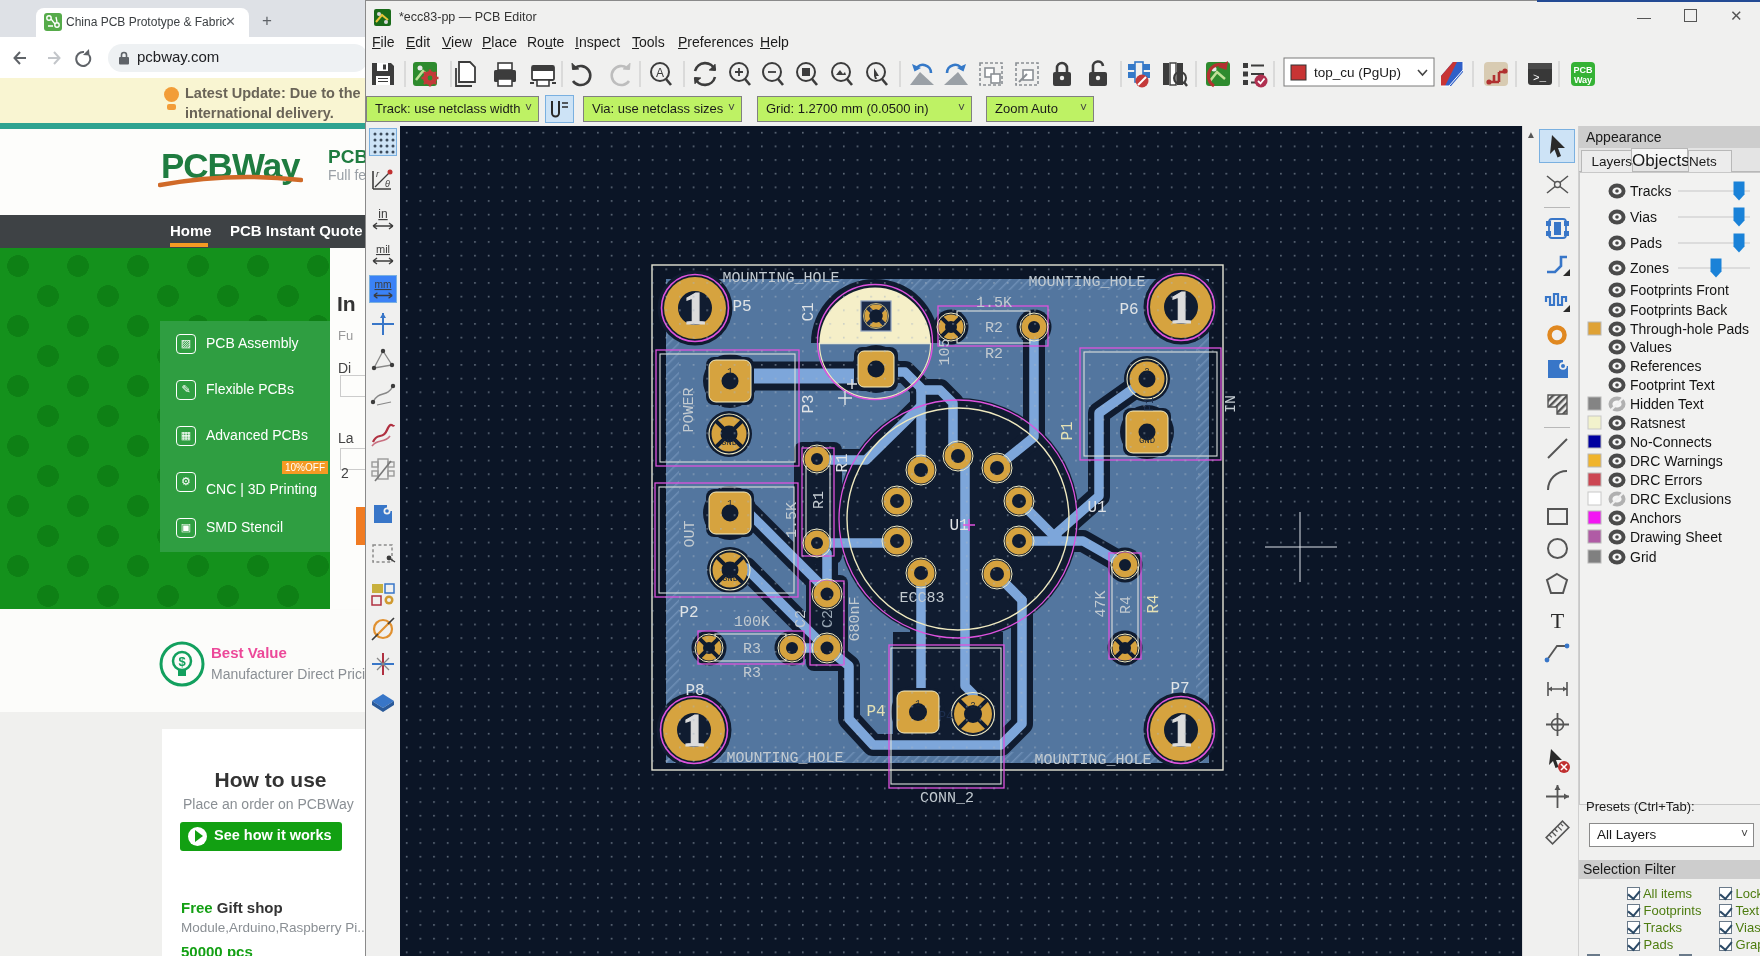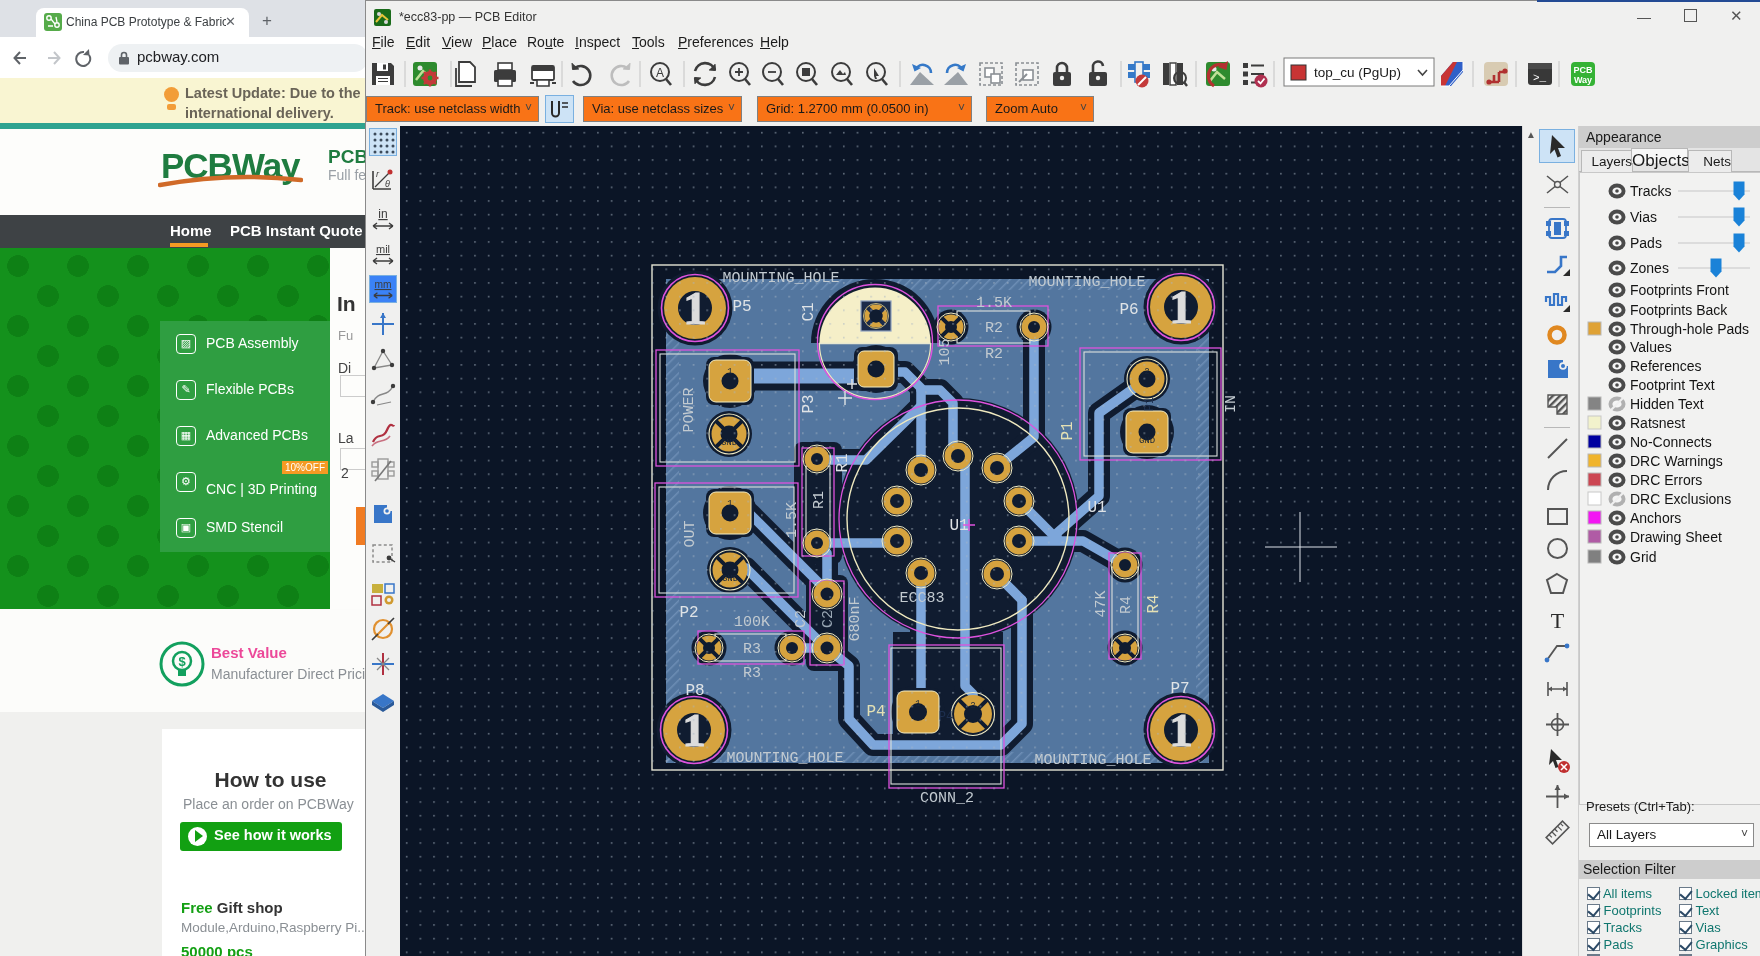--- a/index.html
+++ b/index.html
@@ -27,31 +27,31 @@
 #lowsec{position:absolute;left:0;top:712px;width:368px;height:244px;background:#f0f0ee;}
 #card{position:absolute;left:162px;top:729px;width:206px;height:227px;background:#fff;}
 
 #kicad{position:absolute;left:365px;top:0;width:1395px;height:956px;background:#f0f0ef;border-left:1px solid #8a8a8a;border-top:1px solid #8a8a8a;box-sizing:border-box;}
 #bluecorner{position:absolute;left:1537px;top:0;width:223px;height:7px;background:#234a94;}
 #ktitle{position:absolute;left:366px;top:2px;width:1394px;height:28px;background:#f0f0ef;}
 #kmenu{position:absolute;left:366px;top:30px;width:1394px;height:25px;background:#f0f0ef;font-size:14px;color:#1c1c1c;}
 #kmenu span{position:absolute;top:4px;}
 #ktools1{position:absolute;left:366px;top:55px;width:1394px;height:38px;background:#f0f0ef;}
 #ktools2{position:absolute;left:366px;top:93px;width:1394px;height:33px;background:#f0f0ef;}
-.combo{position:absolute;top:96px;height:26px;background:#f97316;border:1px solid #808080;box-sizing:border-box;font-size:13px;color:#1a1a1a;}
+.combo{position:absolute;top:96px;height:26px;background:#bef264;border:1px solid #808080;box-sizing:border-box;font-size:13px;color:#1a1a1a;}
 .combo .tx{position:absolute;left:8px;top:4px;white-space:nowrap;}
 .combo .chev{position:absolute;right:6px;top:4px;color:#444;font-size:12px;}
 #lefttools{position:absolute;left:366px;top:126px;width:34px;height:830px;background:#f0f0ef;}
 #kcanvas{position:absolute;left:400px;top:126px;width:1122px;height:830px;background:#0b1526;}
 #vscroll{position:absolute;left:1522px;top:126px;width:15px;height:830px;background:#f0f0ef;border-left:1px solid #dcdcdc;}
 #righttools{position:absolute;left:1537px;top:126px;width:41px;height:830px;background:#f0f0ef;}
 #apanel{position:absolute;left:1578px;top:126px;width:182px;height:830px;background:#f0f0ef;border-left:1px solid #d0d0d0;}
 .ltool{position:absolute;left:3px;width:28px;height:28px;}
 .rtool{position:absolute;left:6px;width:29px;height:29px;}
-.chkrow{font-size:13px;color:#0f766e;white-space:nowrap;}
+.chkrow{font-size:13px;color:#4d7c0f;white-space:nowrap;margin-left:40px;}
 .chk{display:inline-block;width:13px;height:13px;border:1px solid #6a7a8a;background:#fff;vertical-align:-2px;box-sizing:border-box;position:relative;}
 .chk:after{content:"";position:absolute;left:2px;top:0px;width:6px;height:9px;border:solid #2c4a66;border-width:0 2px 2px 0;transform:rotate(40deg);transform-origin:center;}
 </style>
 </head>
 <body>
 <div id="root">
 
 <div id="browser">
  <div id="tabbar"></div>
  <div id="tab"></div>
@@ -966,21 +966,21 @@
           <path d="M7 10 v4 M11 10 v6 M15 10 v4 M19 10 v6 M23 10 v4" stroke="#555" stroke-width="1.2"></path>
         </g>
       </svg>
 </div>
 <div id="apanel">
  <div class="abs" style="left:0;top:0;width:182px;height:22px;background:#cdcdcd"></div>
  <div class="abs" style="left:7px;top:3px;font-size:14px;color:#1a1a1a">Appearance</div>
  <div class="abs" style="left:0;top:22px;width:182px;height:24px;background:#e4e4e4;border-bottom:1px solid #b8b8b8;box-sizing:border-box"></div>
  <div class="abs" style="left:2px;top:24px;width:50px;height:22px;background:#ececec;border:1px solid #b8b8b8;border-bottom:none;font-size:13.5px;color:#1a1a1a;text-align:right;line-height:22px">Layers</div>
  <div class="abs" style="left:52px;top:22px;width:57px;height:15px;background:#f7f7f7;border:1px solid #b8b8b8;border-bottom:none;font-size:17px;color:#1a1a1a;text-align:center;line-height:24px;box-sizing:border-box">Objects</div>
- <div class="abs" style="left:109px;top:24px;width:44px;height:22px;background:#ececec;border:1px solid #b8b8b8;border-bottom:none;font-size:13.5px;color:#1a1a1a;text-align:right;line-height:22px;box-sizing:border-box">Nets</div>
+ <div class="abs" style="left:109px;top:24px;width:44px;height:22px;background:#ececec;border:1px solid #b8b8b8;border-bottom:none;font-size:13.5px;color:#1a1a1a;text-align:left;line-height:22px;box-sizing:border-box">Nets</div>
  <div class="abs" style="left:0;top:46px;width:182px;height:633px;background:#f2f2f1;border:1px solid #c8c8c8;box-sizing:border-box"></div>
  <div class="abs" style="left:7px;top:673px;font-size:13px;color:#1a1a1a">Presets (Ctrl+Tab):</div>
  <div class="abs" style="left:10px;top:697px;width:165px;height:24px;background:#fff;border:1px solid #8a8a8a;box-sizing:border-box;font-size:13.5px;color:#1a1a1a">
         <span style="position:absolute;left:7px;top:3px">All Layers</span>
         <span style="position:absolute;right:5px;top:3px;color:#444;font-size:12px">˅</span>
       </div>
  <div class="abs" style="left:0;top:734px;width:182px;height:19px;background:#cdcdcd"></div>
  <div class="abs" style="left:4px;top:735px;font-size:14px;color:#1a1a1a">Selection Filter</div>
  <div class="chkrow abs" style="left:8px;top:760px"><span class="chk"></span> All items</div>
  <div class="chkrow abs" style="left:100px;top:760px"><span class="chk"></span> Locked item</div>

